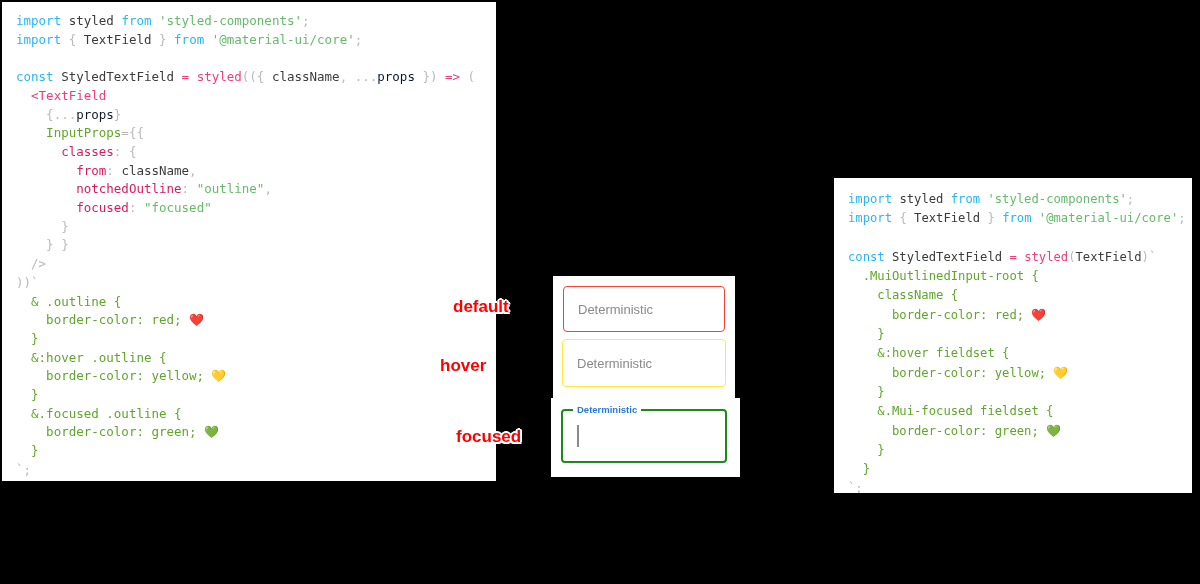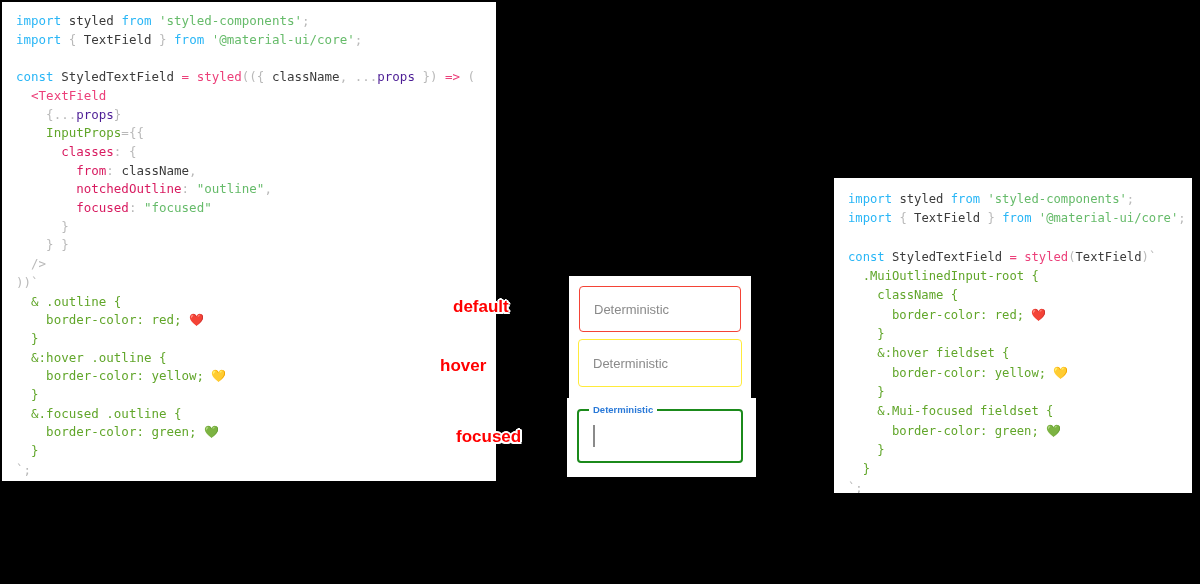--- a/index.html
+++ b/index.html
@@ -37,29 +37,28 @@
   #right-panel .code-line { font-size: 12.2px; line-height: 19.3px; }
 
   
   .t-kw      { color: #29b6f6; }   
   .t-str     { color: #66bb6a; }   
   .t-id      { color: #3b3b3b; }   
   .t-punct   { color: #b9b9b9; }   
   .t-fn      { color: #ec407a; }   
   .t-prop    { color: #d81b60; }   
   .t-green   { color: #61a62a; }   
-  .t-var     { color: #4c1d95; }   
+  .t-var     { color: #0f172a; }   
   .emoji     { font-family: "DejaVu Sans", sans-serif; font-size: 12px; }
 
   
   .demo-block {
     position: absolute;
     background: #ffffff;
     box-sizing: border-box;
-    margin-left: 16px;
   }
   #demo-top    { left: 553px; top: 276px; width: 182px; height: 122px; }
   #demo-bottom { left: 551px; top: 398px; width: 189px; height: 79px; }
 
   .tf {
     position: absolute;
     box-sizing: border-box;
     border-radius: 4px;
     background: #ffffff;
   }

